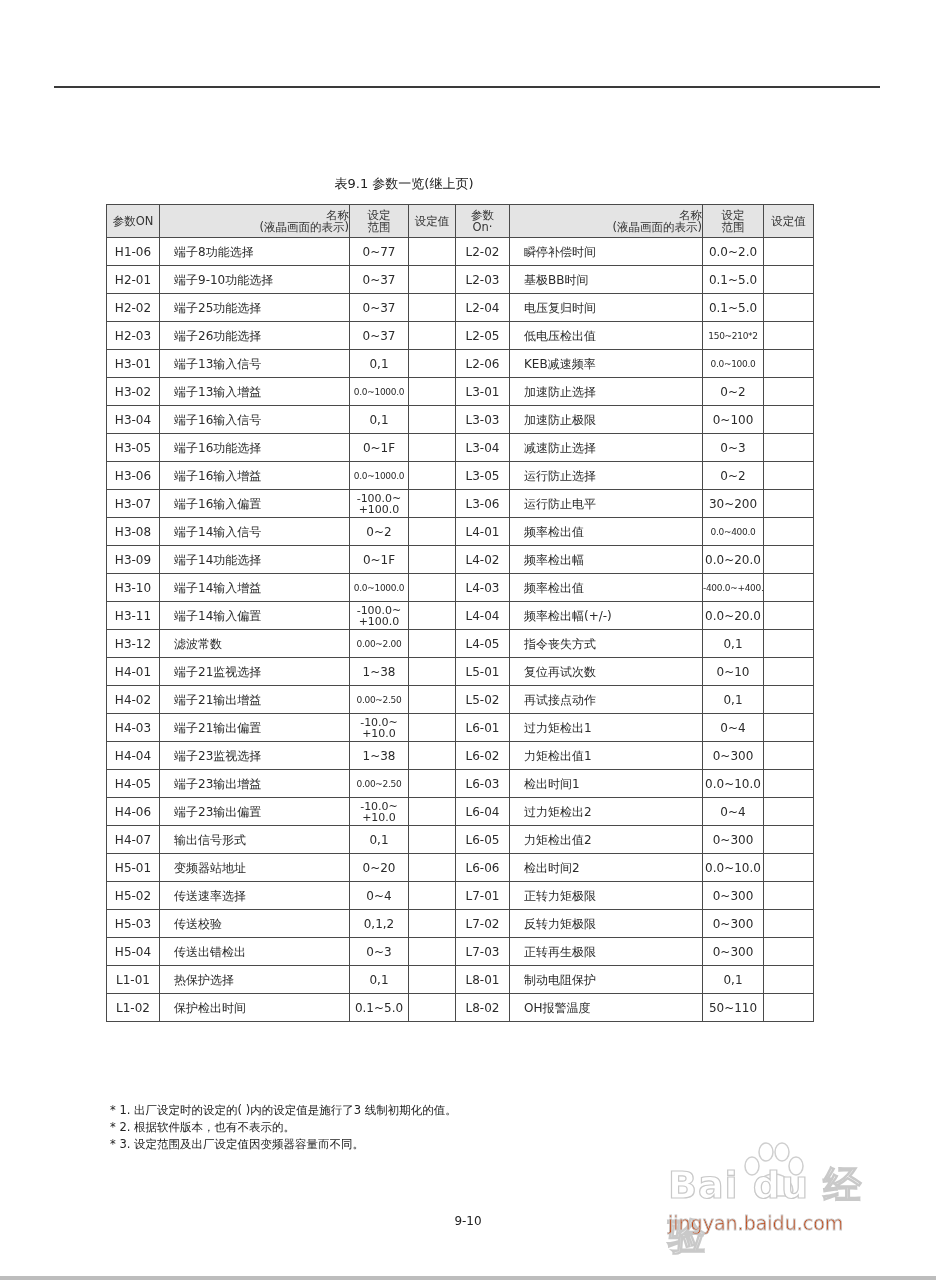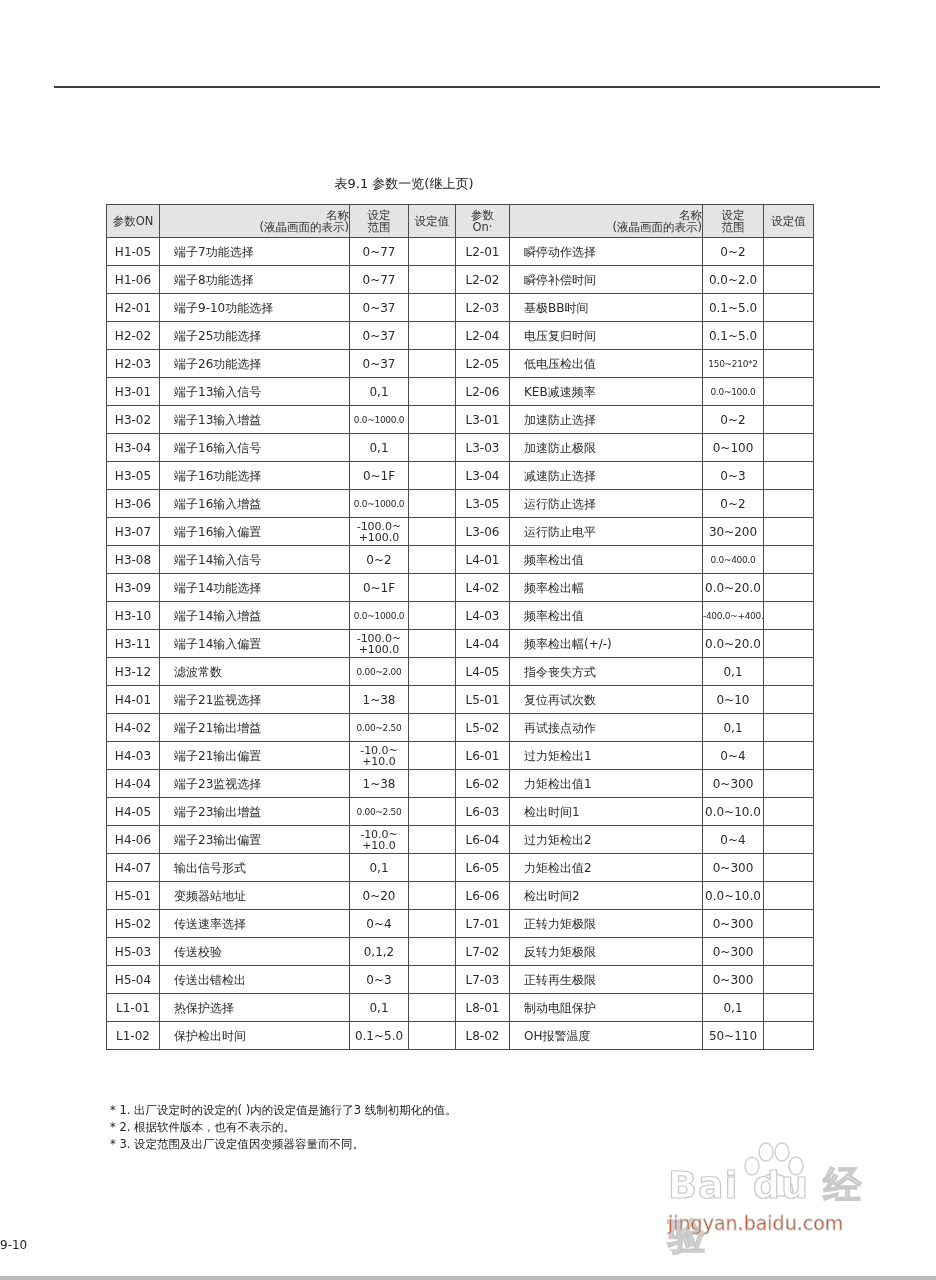--- a/index.html
+++ b/index.html
@@ -33,21 +33,21 @@
   .c-range { text-align: center; }
   .c-range.small { font-size: 9px; letter-spacing: -0.3px; }
   .c-range.twoline { font-size: 11px; line-height: 11px; }
   .c-val { }
   .th-name { text-align: right; padding-left: 14px !important; }
   .th-stack { text-align: center; margin-left: 44px; }
   .notes {
     position: absolute; left: 110px; top: 1102px; font-size: 11.5px; line-height: 17px; color: #222;
   }
   .page-num {
-    position: absolute; left: 0; width: 936px; top: 1214px; font-size: 12px; color: #222; margin-top: 24px;
+    position: absolute; left: 0; width: 936px; top: 1214px; text-align: center; font-size: 12px; color: #222;
   }
   .bottom-rule {
     position: absolute; left: 0; top: 1276px; width: 936px; height: 4px; background: #bdbdbd;
   }
   .watermark {
     position: absolute; left: 668px; top: 1140px; width: 220px; height: 100px; color: #ffffff;
   }
   .wm-main {
     position: absolute; left: 0; top: 20px; font-size: 38px; font-weight: bold;
     color: #fff; -webkit-text-stroke: 1.2px #c9c9c9; letter-spacing: 1px;
@@ -97,30 +97,20 @@
         <div>(液晶画面的表示)</div>
       </th>
       <th class="th-stack">
         <div>设定</div>
         <div>范围</div>
       </th>
       <th class="th-stack">设定值</th>
     </tr>
   </thead>
   <tbody id="table-body">
-  <tr>
-    <td class="c-code">H1-05</td>
-    <td class="c-name">端子7功能选择</td>
-    <td class="c-range">0~77</td>
-    <td class="c-val"></td>
-    <td class="c-code">L2-01</td>
-    <td class="c-name">瞬停动作选择</td>
-    <td class="c-range">0~2</td>
-    <td class="c-val"></td>
-  </tr>
 
   <tr>
     <td class="c-code">H1-06</td>
     <td class="c-name">端子8功能选择</td>
     <td class="c-range">0~77</td>
     <td class="c-val"></td>
     <td class="c-code">L2-02</td>
     <td class="c-name">瞬停补偿时间</td>
     <td class="c-range">0.0~2.0</td>
     <td class="c-val"></td>

